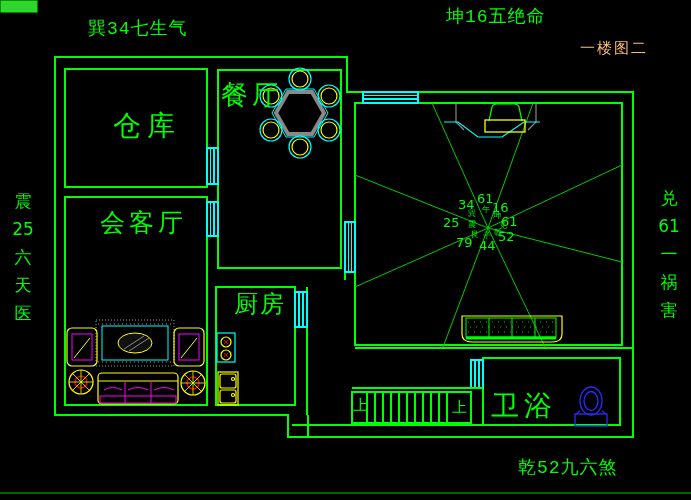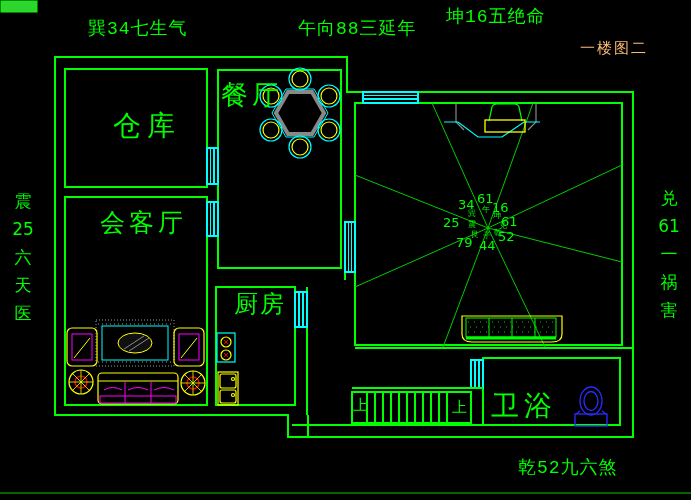--- a/index.html
+++ b/index.html
@@ -207,21 +207,20 @@
         <line x1="407" y1="392" x2="407" y2="423"></line>
     <line x1="415" y1="392" x2="415" y2="423"></line>
         <line x1="423" y1="392" x2="423" y2="423"></line>
     <line x1="431" y1="392" x2="431" y2="423"></line>
         <line x1="439" y1="392" x2="439" y2="423"></line>
     <line x1="447" y1="392" x2="447" y2="423"></line>
   </g>
 </svg>
 
   <div class="t lbl" style="left:88px;top:20px">巽34七生气</div>
-  <div class="t lbl" style="left:298px;top:20px">午向88三延年</div>
   <div class="t lbl" style="left:446px;top:8px">坤16五绝命</div>
   <div class="t lbl" style="left:518px;top:459px">乾52九六煞</div>
 
   <div class="t vert" style="left:10px;top:193px;width:26px">
     <span>震</span>
     <span>25</span>
     <span>六</span>
     <span>天</span>
     <span>医</span>
   </div>

